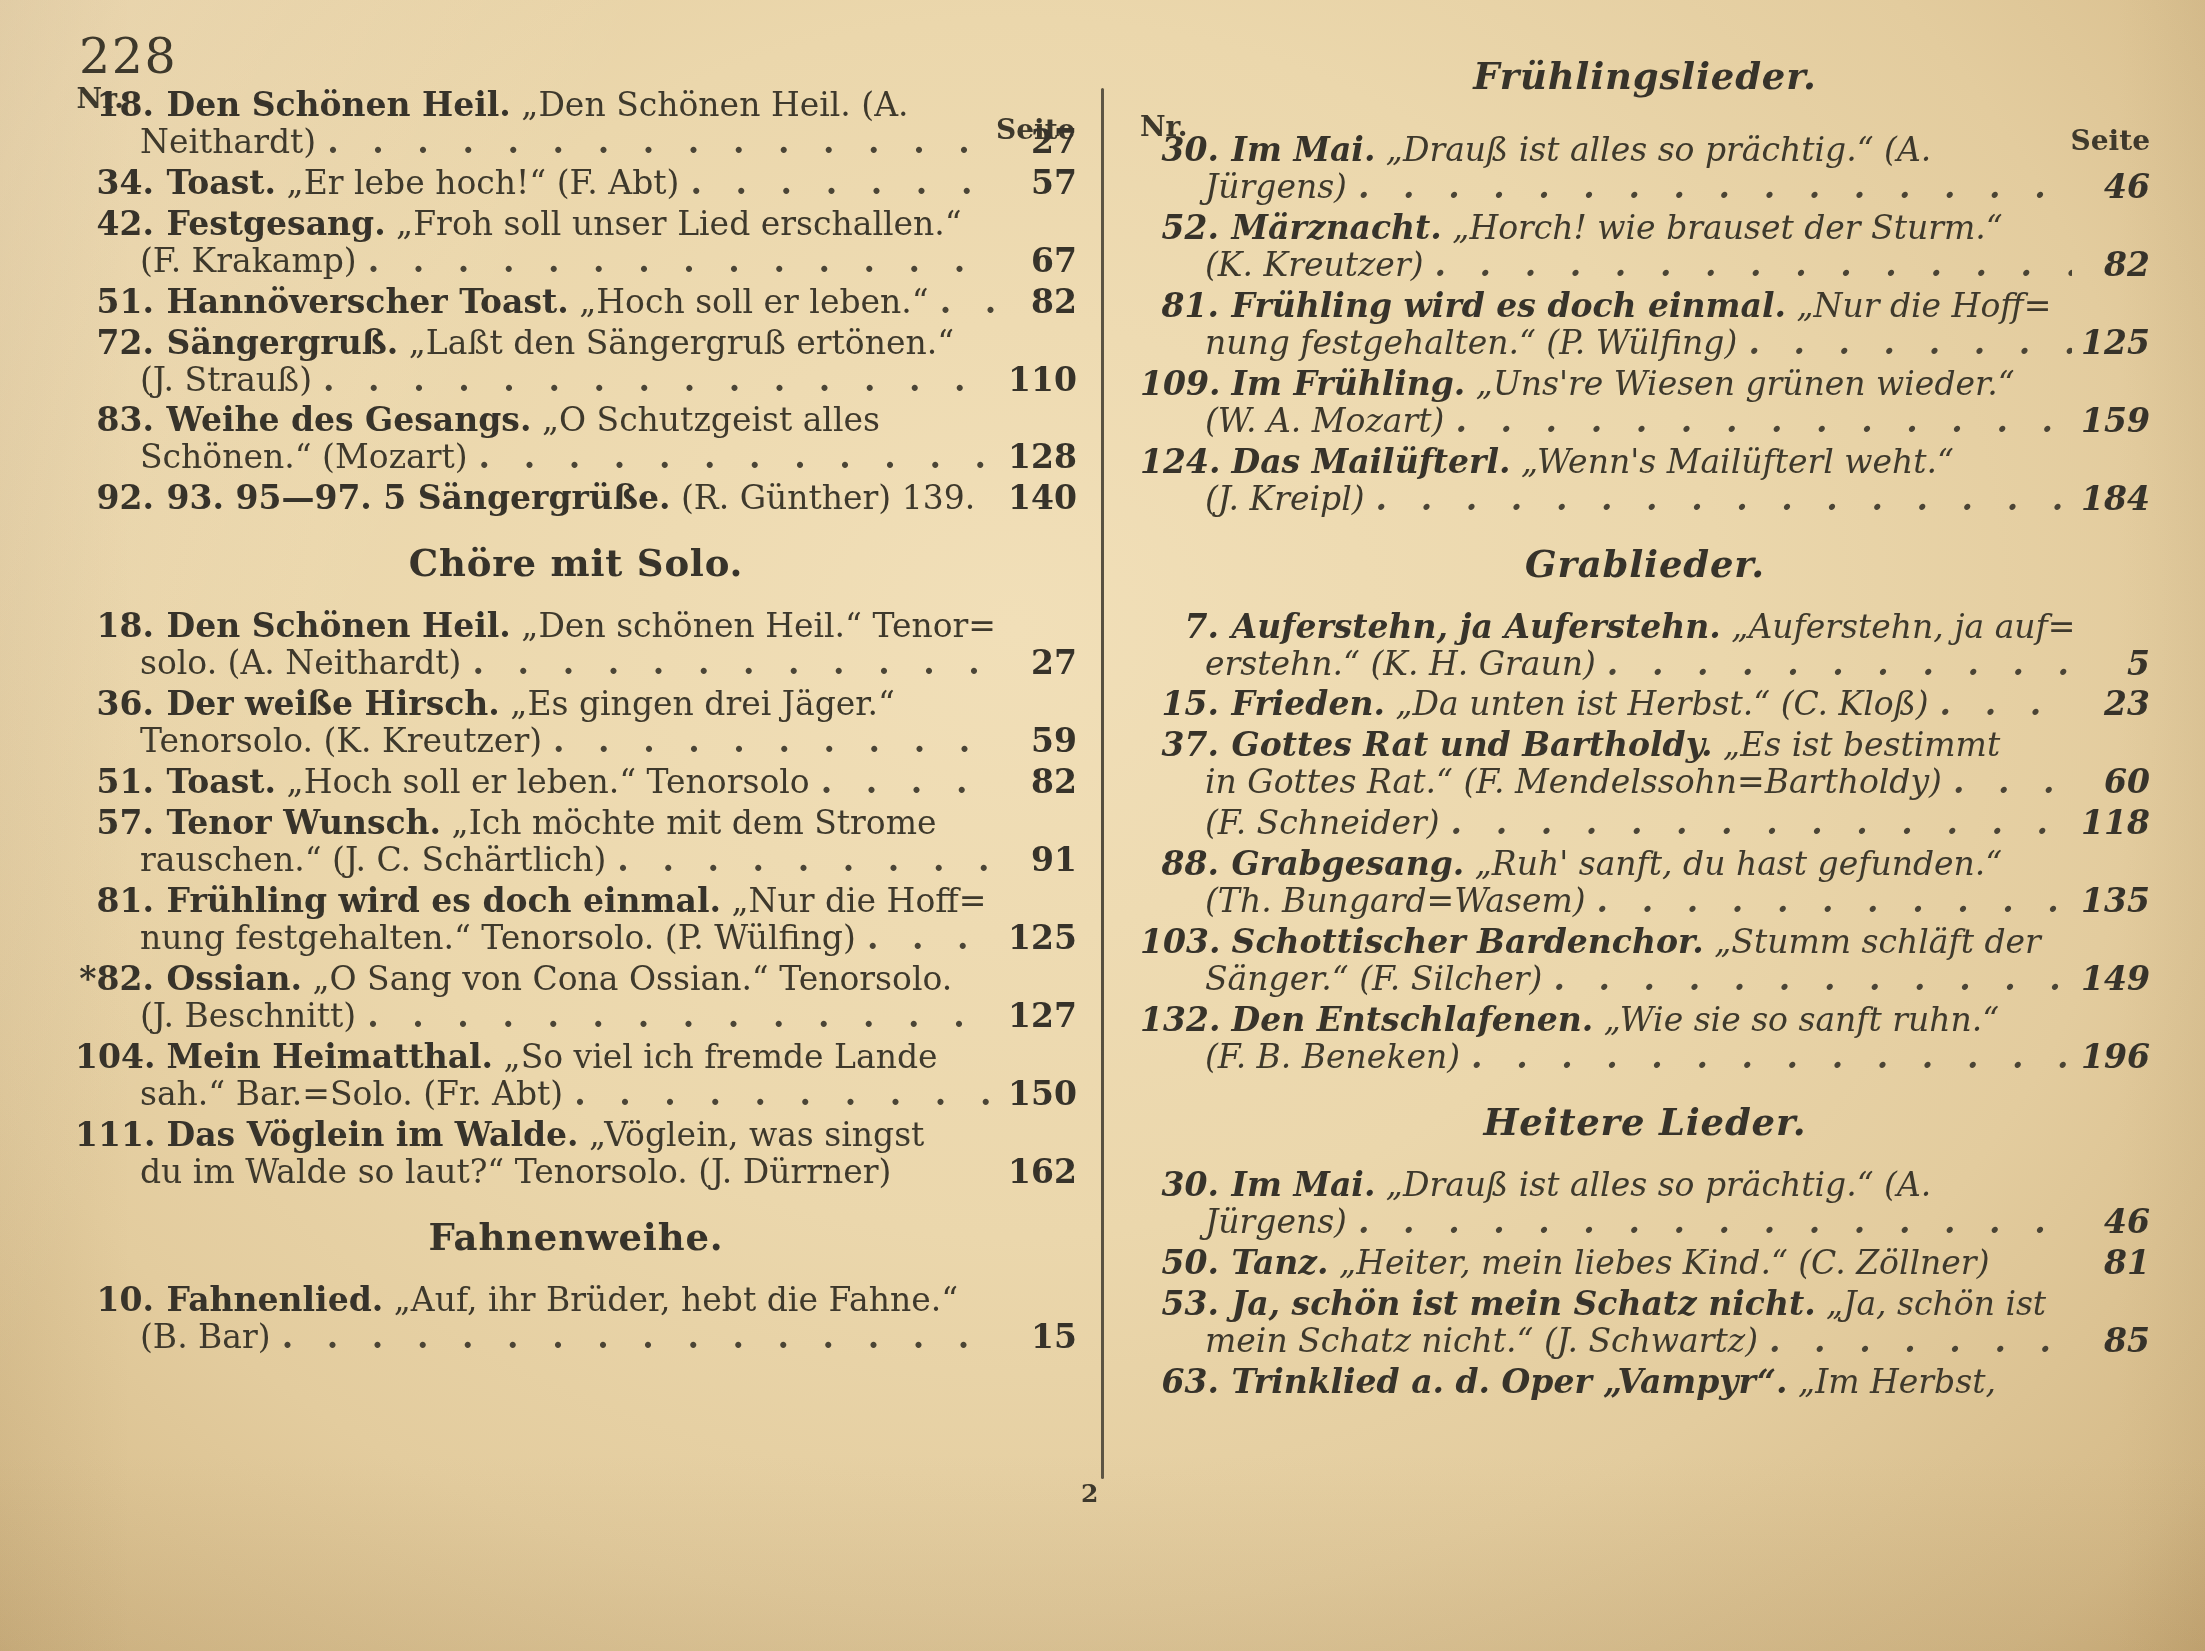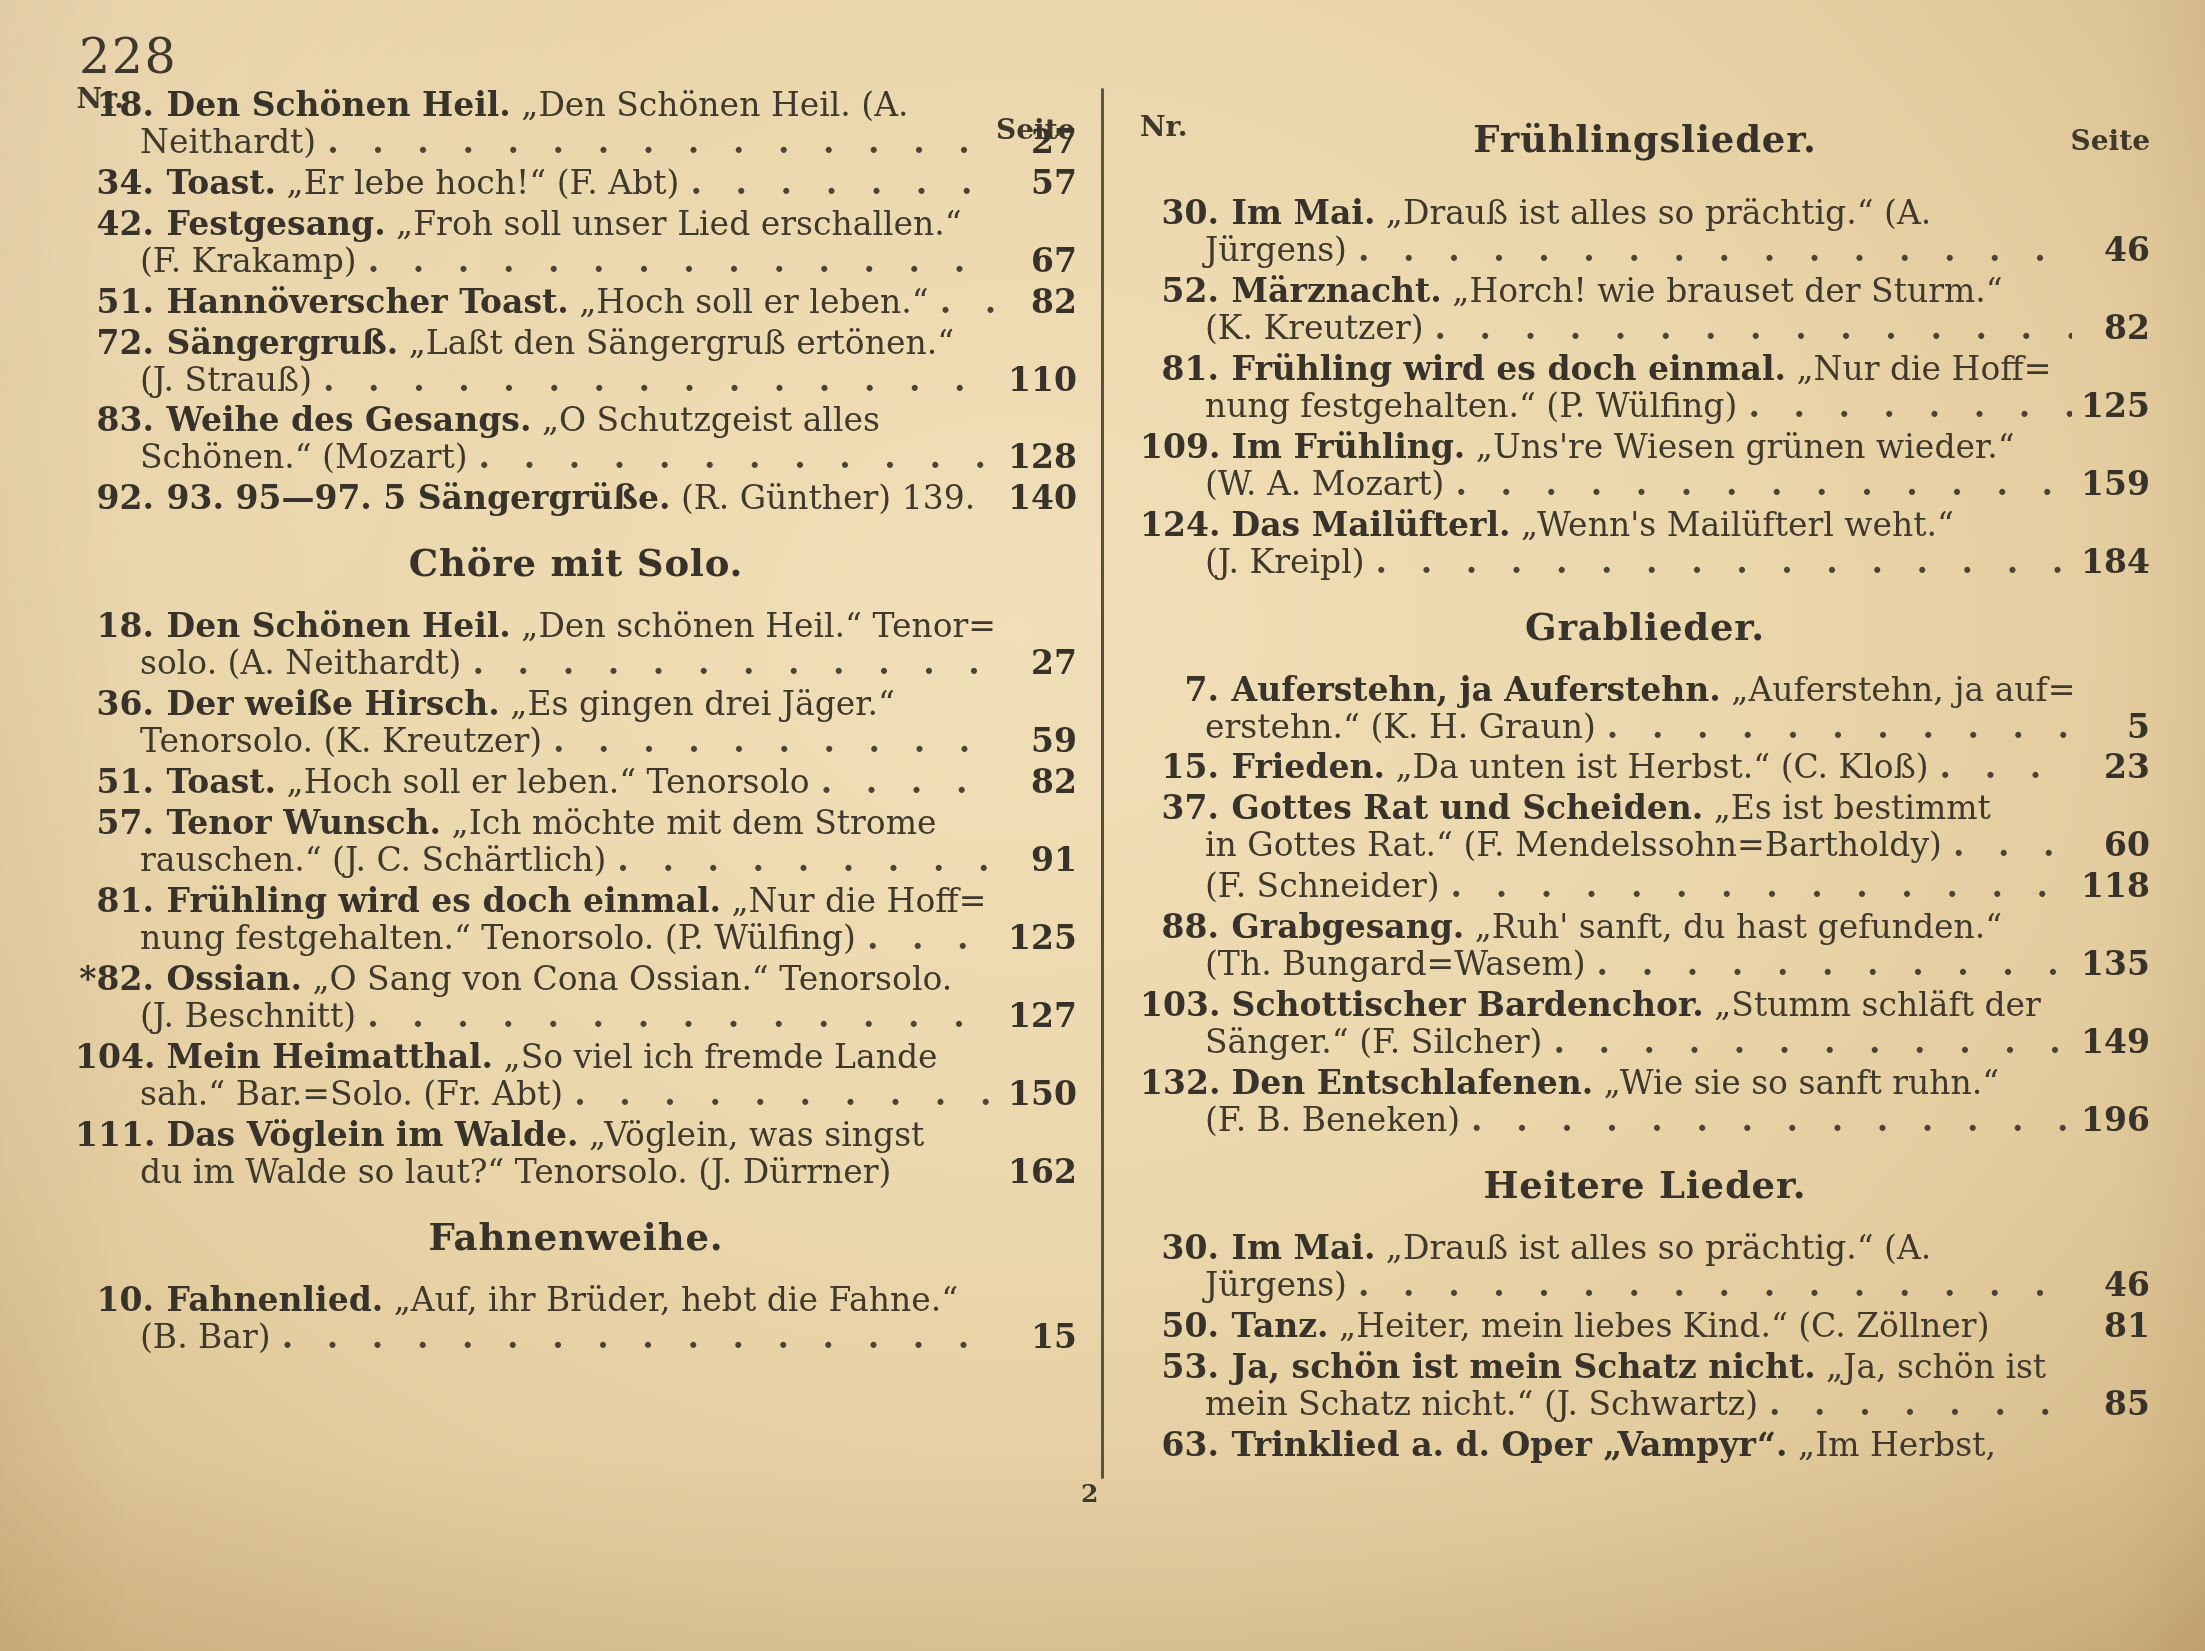--- a/index.html
+++ b/index.html
@@ -24,21 +24,21 @@
   .col{position:absolute; top:0;}
   .col.c0{left:75px;  width:1002px;}
   .col.c1{left:1140px; width:1010px;}
   .collabel{position:absolute; font-size:28px; font-weight:700;}
   .c0 .nrlbl{left:1.6px; top:82px;}
   .c0 .stlbl{right:1.6px; top:113px;}
   .c1 .nrlbl{left:0px; top:110px;}
   .c1 .stlbl{right:0px; top:124px;}
   .sections{position:relative;}
   .c0 .sections{padding-top:86px;}
-  .c1 .sections{padding-top:117px;}
+  .c1 .sections{padding-top:54px;font-style:italic;}
   .heading{font-size:37px; font-weight:700; text-align:center; margin:25px 0 22px; letter-spacing:0.8px; color:#37332a;}
   .sections > .heading:first-child{margin-top:0; margin-bottom:33px;}
   .entry{margin-bottom:3.9px; font-size:33px; line-height:37px;}
   .line{display:flex; align-items:baseline; white-space:pre; overflow:hidden;}
   .line.cont{padding-left:65px;}
   .num{flex:none; width:79px; text-align:right; margin-right:12.6px; font-weight:700; color:#37332a;}
   .seg{flex:none;}
   .seg.b{font-weight:700; color:#37332a;}
   .dots{flex:1 1 0; min-width:0; overflow:hidden; white-space:nowrap; margin:0 6.3px 0 11px; font-weight:700; opacity:.92;}
   .dots::after{content:". . . . . . . . . . . . . . . . . . . . . . . . . . . . . . . . . . . . . . . . . . . . . . . . . . . . . . . . . . . .";
@@ -150,21 +150,21 @@
         </div>
         <div class="heading">Grablieder.</div>
         <div class="entry">
           <div class="line"><span class="num">7.</span><span class="seg b">Auferstehn, ja Auferstehn.</span><span class="seg"> „Auferstehn, ja auf=</span></div>
           <div class="line cont"><span class="seg">erstehn.“ (K. H. Graun)</span><span class="dots"></span><span class="pg">5</span></div>
         </div>
         <div class="entry">
           <div class="line"><span class="num">15.</span><span class="seg b">Frieden.</span><span class="seg"> „Da unten ist Herbst.“ (C. Kloß)</span><span class="dots"></span><span class="pg">23</span></div>
         </div>
         <div class="entry">
-          <div class="line"><span class="num">37.</span><span class="seg b">Gottes Rat und Scheiden.</span><span class="seg"> „Es ist bestimmt</span></div>
+          <div class="line"><span class="num">37.</span><span class="seg b">Gottes Rat und Bartholdy.</span><span class="seg"> „Es ist bestimmt</span></div>
           <div class="line cont"><span class="seg">in Gottes Rat.“ (F. Mendelssohn=Bartholdy)</span><span class="dots"></span><span class="pg">60</span></div>
         </div>
         <div class="entry">
           <div class="line cont"><span class="seg">(F. Schneider)</span><span class="dots"></span><span class="pg">118</span></div>
         </div>
         <div class="entry">
           <div class="line"><span class="num">88.</span><span class="seg b">Grabgesang.</span><span class="seg"> „Ruh' sanft, du hast gefunden.“</span></div>
           <div class="line cont"><span class="seg">(Th. Bungard=Wasem)</span><span class="dots"></span><span class="pg">135</span></div>
         </div>
         <div class="entry">

